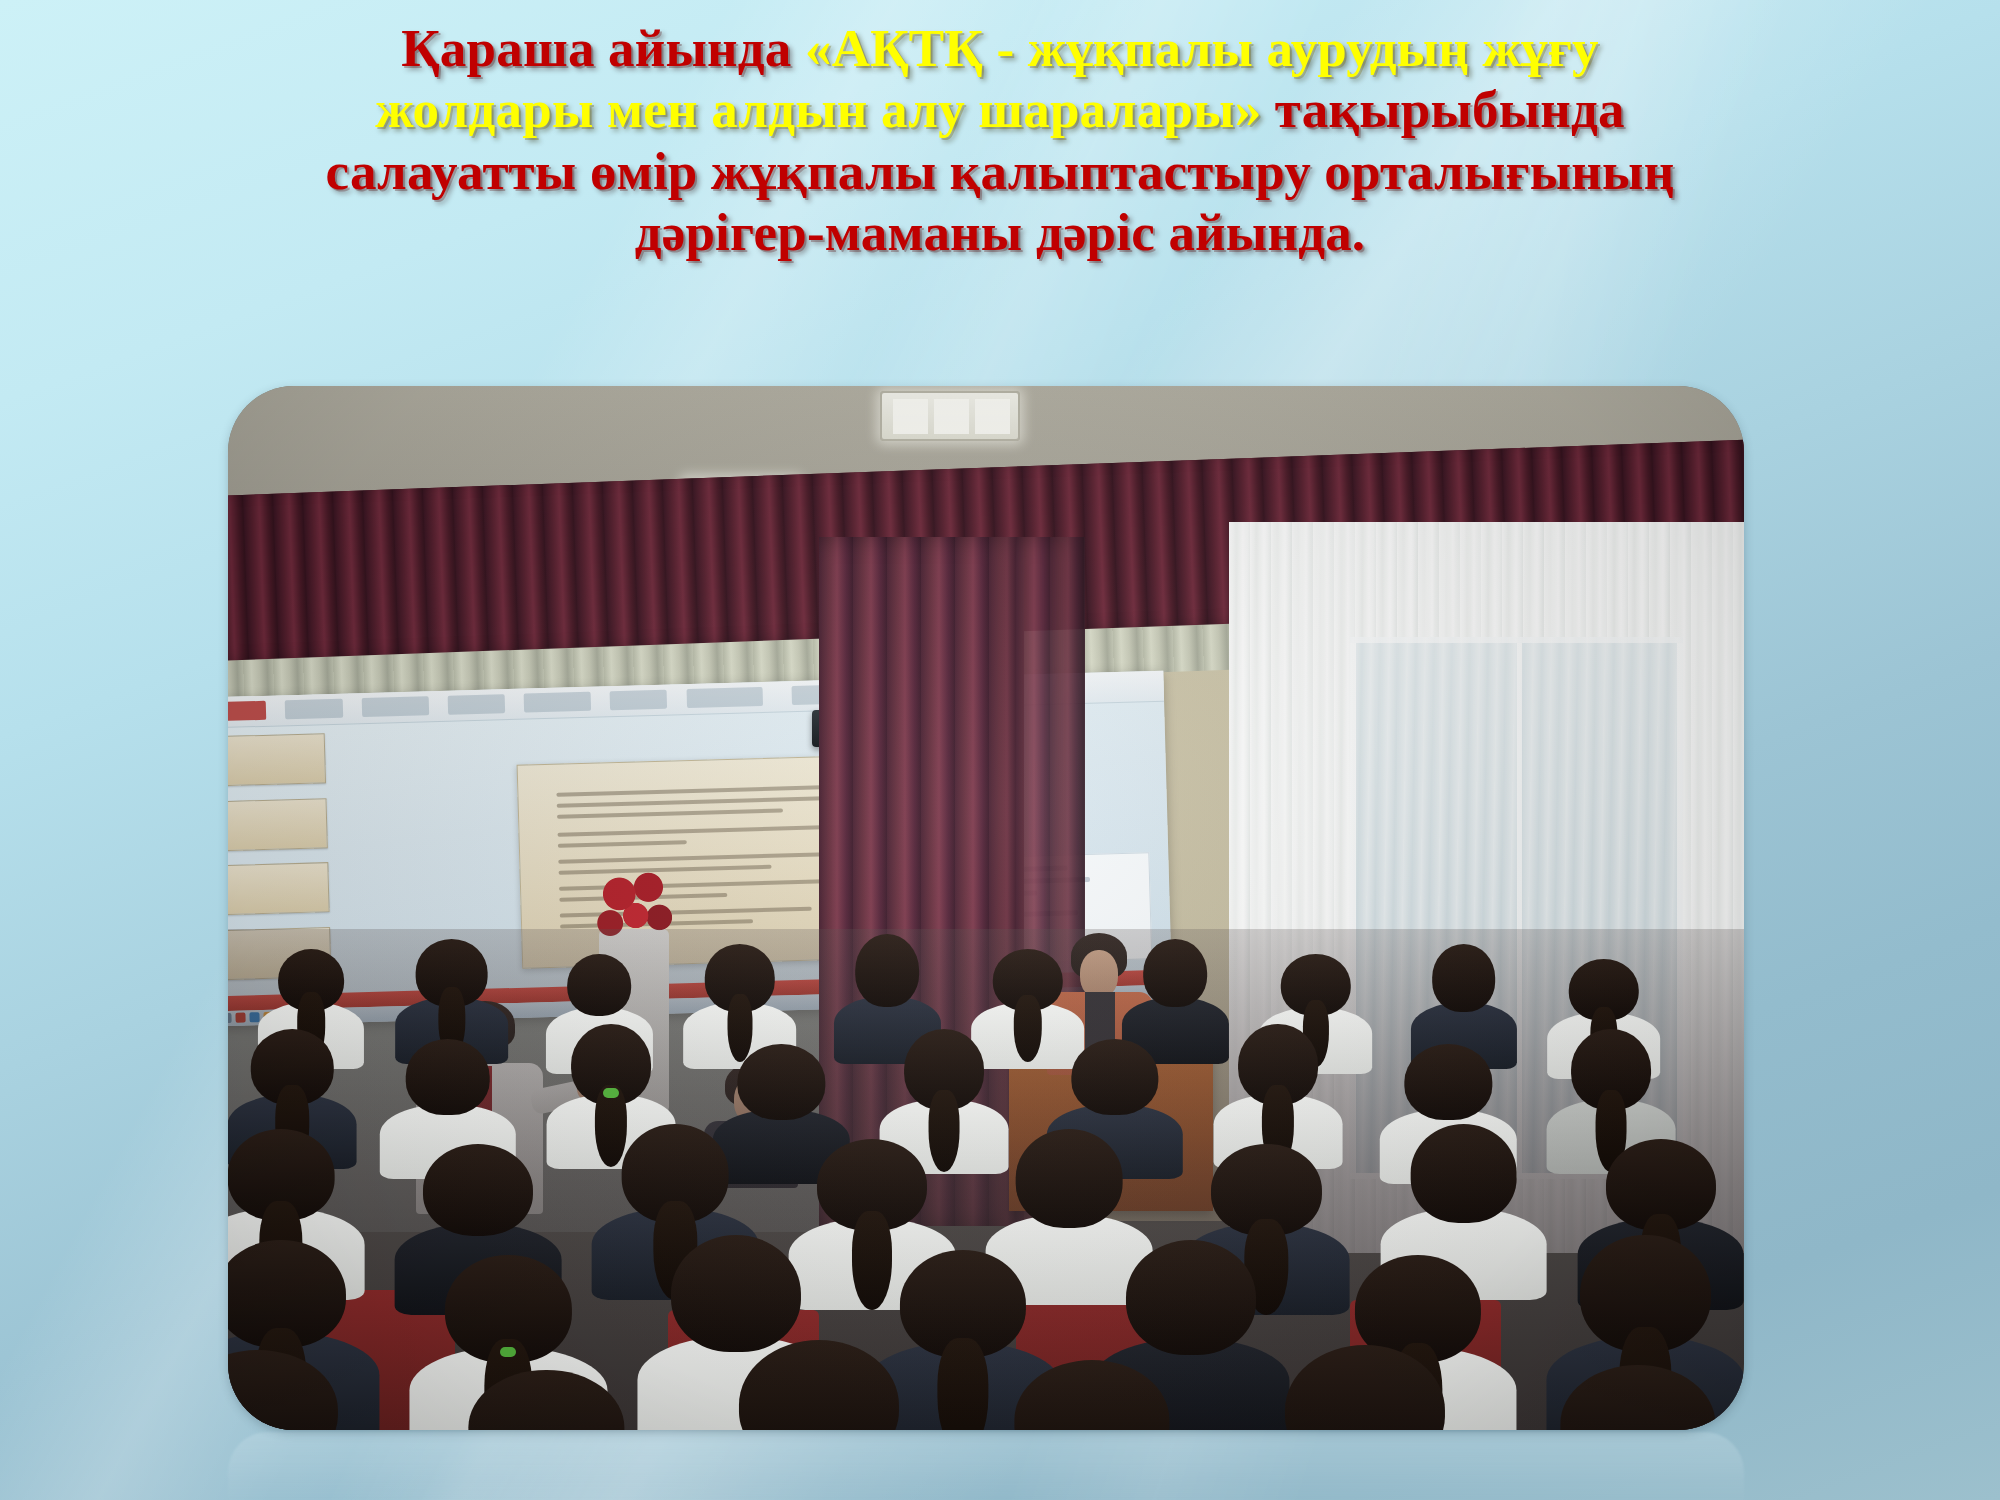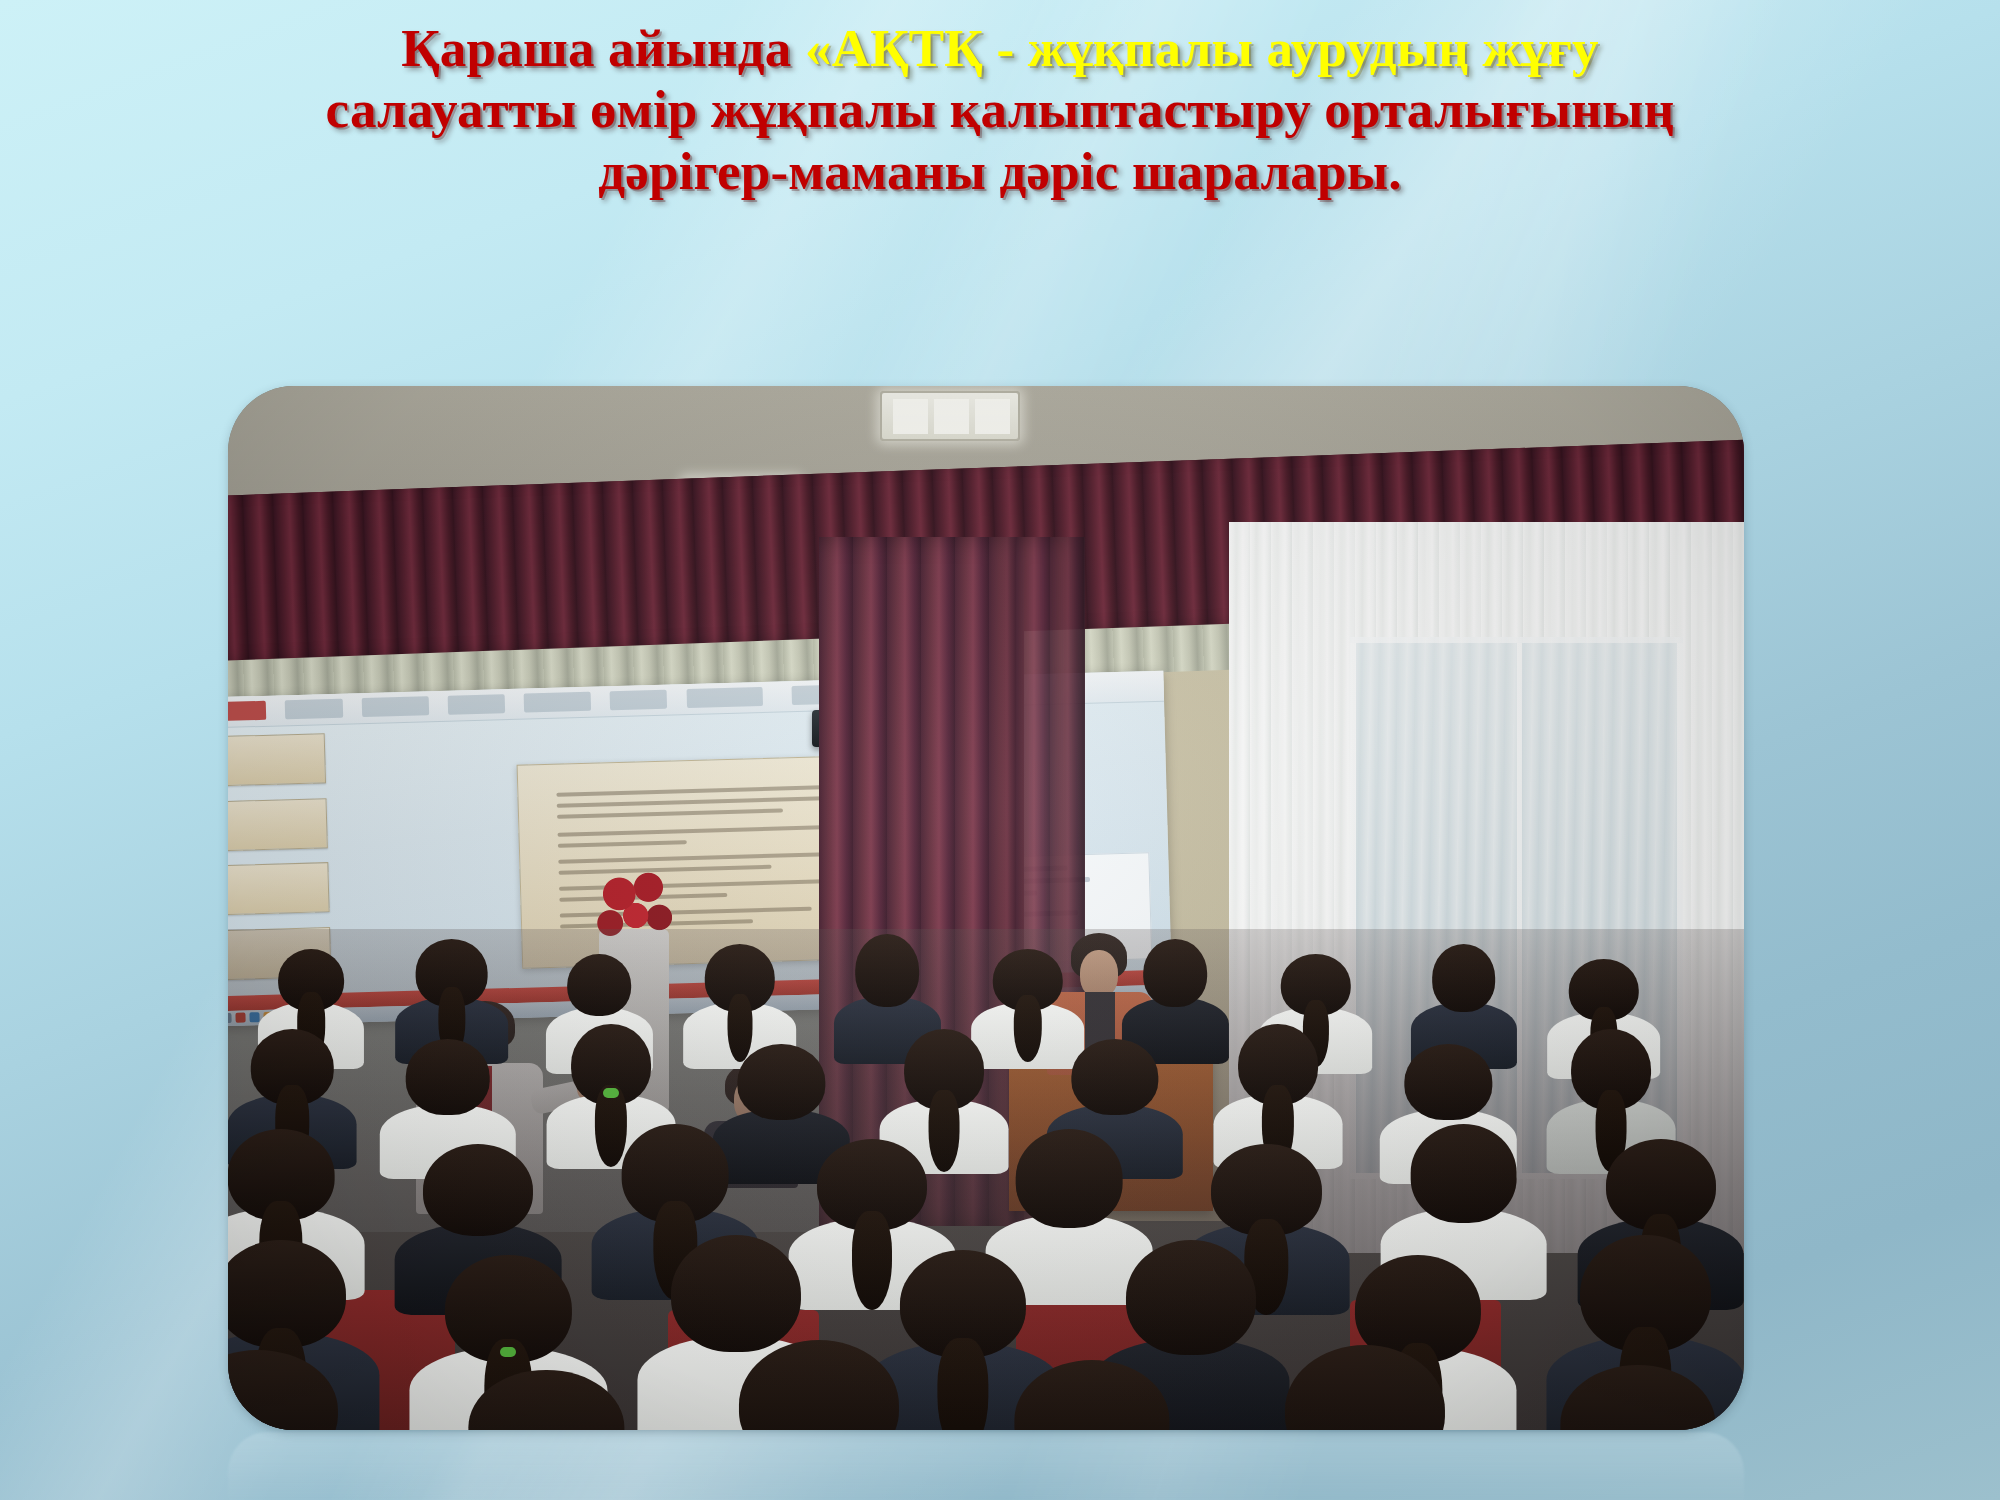--- a/index.html
+++ b/index.html
@@ -545,24 +545,27 @@
 <body>
 
 <div class="slide">
   <div class="sheen"></div>
 
   <div class="title-block">
     <span class="ln">
       <span class="tx-red">Қараша айында </span><span class="tx-yellow">«АҚТҚ - жұқпалы аурудың жұғу</span>
     </span>
     <span class="ln">
+      <span class="tx-yellow">жолдары мен алдын алу шаралары»</span><span class="tx-red"> тақырыбында</span>
+    </span>
+    <span class="ln">
       <span class="tx-red">салауатты өмір жұқпалы қалыптастыру орталығының</span>
     </span>
     <span class="ln">
-      <span class="tx-red">дәрігер-маманы дәріс шаралары.</span>
+      <span class="tx-red">дәрігер-маманы дәріс айында.</span>
     </span>
   </div>
 
   <div class="photo-wrap">
     <div class="photo">
 
       <div class="ceiling"></div>
       <div class="ceiling-line"></div>
       <div class="ceiling-light a">
         <div class="bar" style="left:8%"></div>

